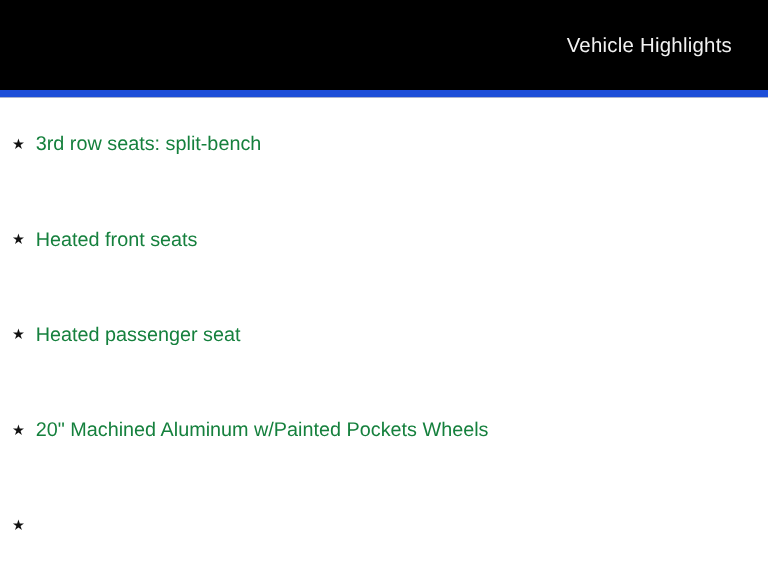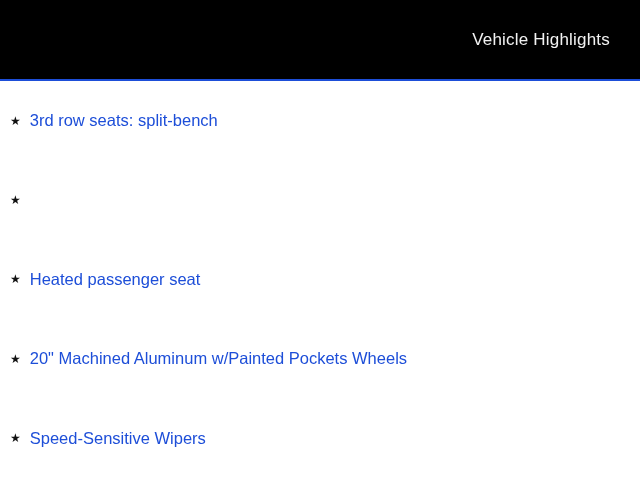--- a/index.html
+++ b/index.html
@@ -12,21 +12,21 @@
     width: 640px;
     height: 480px;
     background: #ffffff;
     overflow: hidden;
     font-family: "Liberation Sans", sans-serif;
   }
   .topbar {
     box-sizing: border-box;
     height: 81px;
     background: #000000;
-    border-bottom: 2px solid #1d4ed8;
+    border-bottom: 6px solid #1d4ed8;
     display: flex;
     align-items: center;
     justify-content: flex-end;
     padding-right: 30px;
   }
   .topbar .title {
     color: #f2f2f2;
     font-size: 17px;
     letter-spacing: 0.2px;
     white-space: nowrap;
@@ -44,45 +44,45 @@
   .star {
     font-size: 12px;
     line-height: 1;
     color: #111111;
     margin-right: 9px;
     flex: 0 0 auto;
     transform: translateY(-0.5px);
   }
   .label {
     font-size: 16.5px;
-    color: #1d4ed8;
+    color: #15803d;
     white-space: nowrap;
   }
 </style>
 </head>
 <body>
 
 <div class="canvas">
   <header class="topbar">
     <span class="title">Vehicle Highlights</span>
   </header>
   <main class="list" id="highlights-list">
       <div class="item">
         <span class="star">★</span>
         <span class="label">3rd row seats: split-bench</span>
       </div>
       <div class="item">
         <span class="star">★</span>
+        <span class="label">Heated front seats</span>
       </div>
       <div class="item">
         <span class="star">★</span>
         <span class="label">Heated passenger seat</span>
       </div>
       <div class="item">
         <span class="star">★</span>
         <span class="label">20" Machined Aluminum w/Painted Pockets Wheels</span>
       </div>
       <div class="item">
         <span class="star">★</span>
-        <span class="label">Speed-Sensitive Wipers</span>
       </div>
     </main>
 </div>
 
 </body></html>

